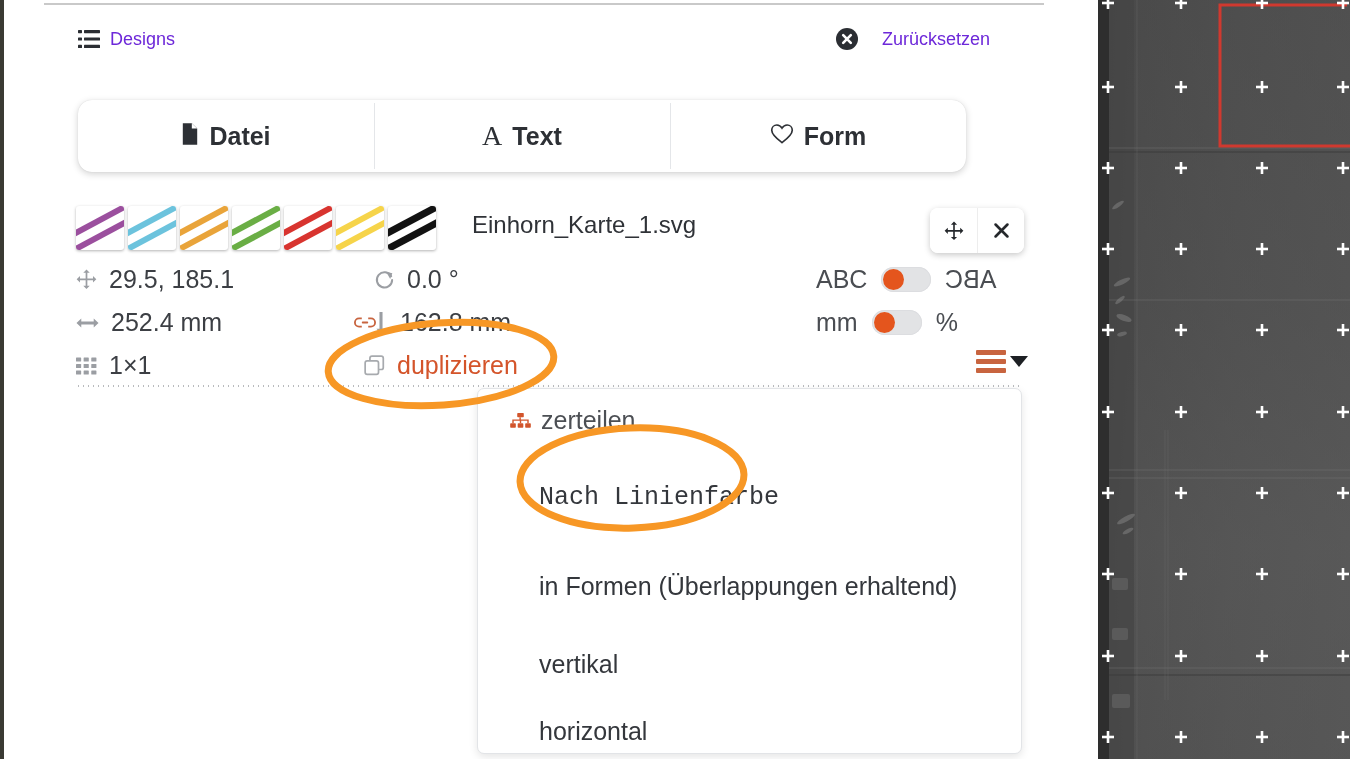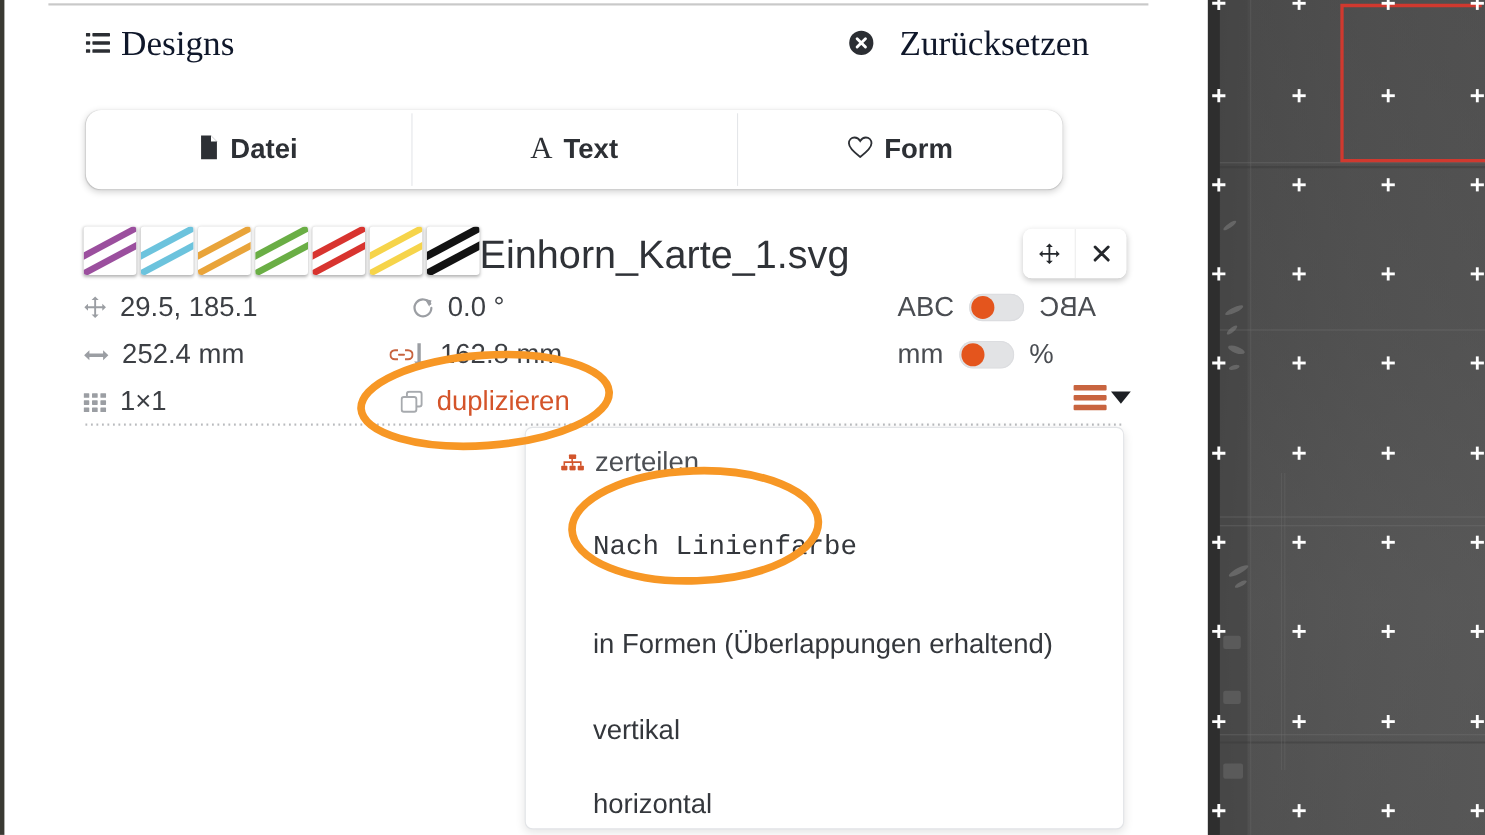--- a/index.html
+++ b/index.html
@@ -24,21 +24,21 @@
     position: absolute; left: 40px; top: 3px; width: 1000px; height: 2px;
     background: #c9c9c9;
   }
 
   
   #panel-header {
     position: absolute; left: 0; top: 22px; width: 1010px; height: 44px;
   }
   .hdr-left { position:absolute; left:74px; top:0; display:flex; align-items:center; gap:10px;}
   .hdr-right { position:absolute; right:24px; top:0; display:flex; align-items:center; gap:23px;}
-  .hdr-text { font-size: 32px; color:#0f172a; letter-spacing:0px; line-height:34px; white-space:nowrap;font-family:Liberation Serif, serif;}
+  .hdr-text { font-size: 18px; color:#6d28d9; letter-spacing:0px; line-height:34px; white-space:nowrap;}
   .icon-list { width:22px; height:20px; display:block; }
   .icon-xcircle { width:24px; height:24px; display:block; }
 
   
   #tabbar {
     position:absolute; left:74px; top:100px; width:888px; height:72px;
     background:#ffffff; border-radius:14px;
     box-shadow: 0 2px 7px rgba(0,0,0,0.18), 0 0 1px rgba(0,0,0,0.15);
     display:flex;
   }
@@ -57,21 +57,21 @@
   #swatch-row { position:absolute; left:72px; top:206px; display:flex; gap:4px; align-items:flex-start;}
   .swatch {
     width:48px; height:44px; background:#fff; border-radius:3px;
     box-shadow:0 1px 3px rgba(0,0,0,0.30);
     overflow:hidden; position:relative; cursor:pointer;
   }
   .swatch svg { display:block; width:48px; height:44px; }
 
   #filename {
     position:absolute; left:432px; top:211px;
-    font-size:36px; color:#2f3237; white-space:nowrap;
+    font-size:24px; color:#2f3237; white-space:nowrap;padding-left:36px;
   }
 
   
   #rowbtns {
     position:absolute; left:926px; top:208px; display:flex;
     border-radius:8px; background:#fff;
     box-shadow:0 2px 6px rgba(0,0,0,0.22);
     overflow:hidden;
   }
   .rowbtn {

